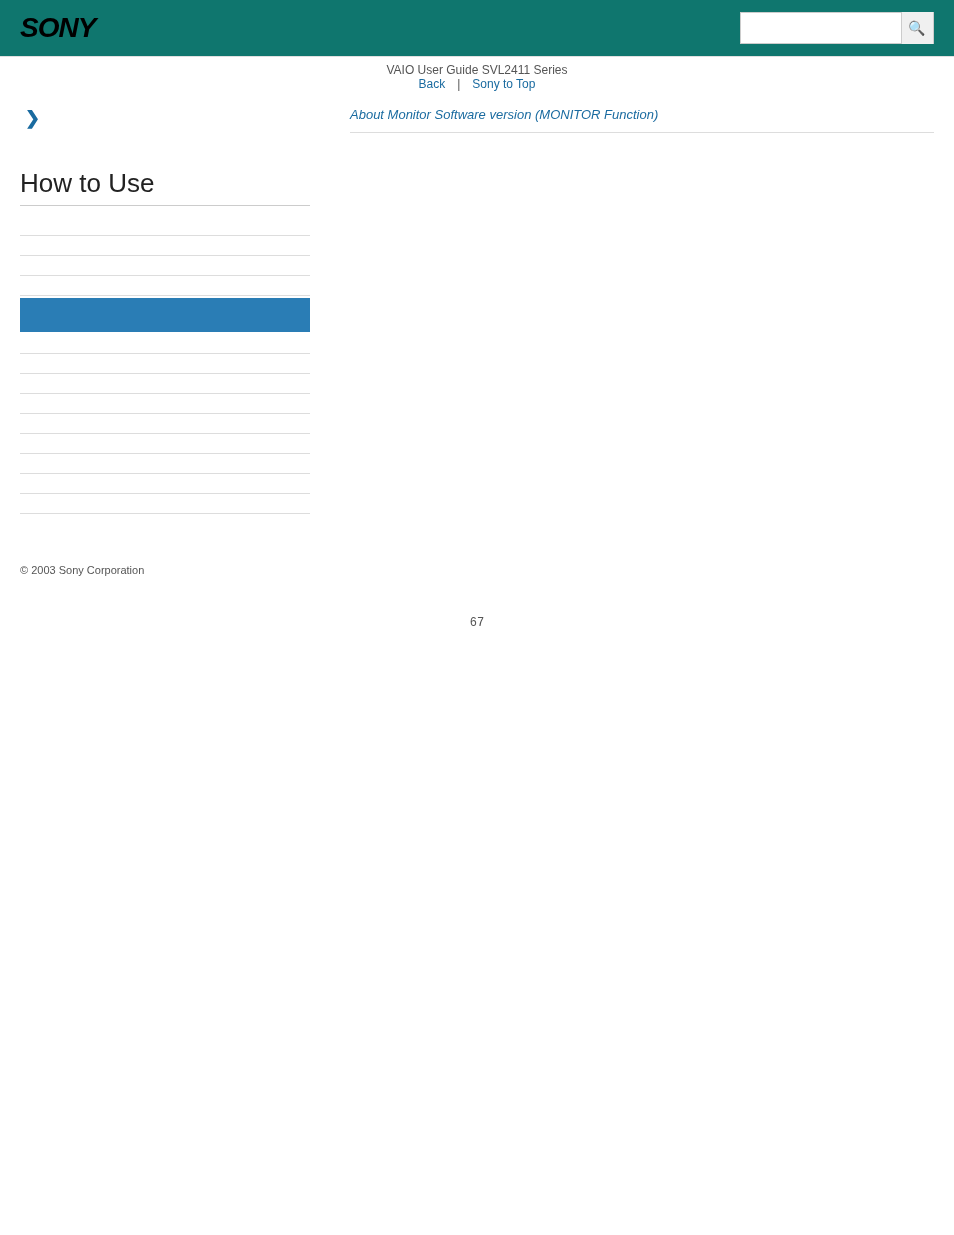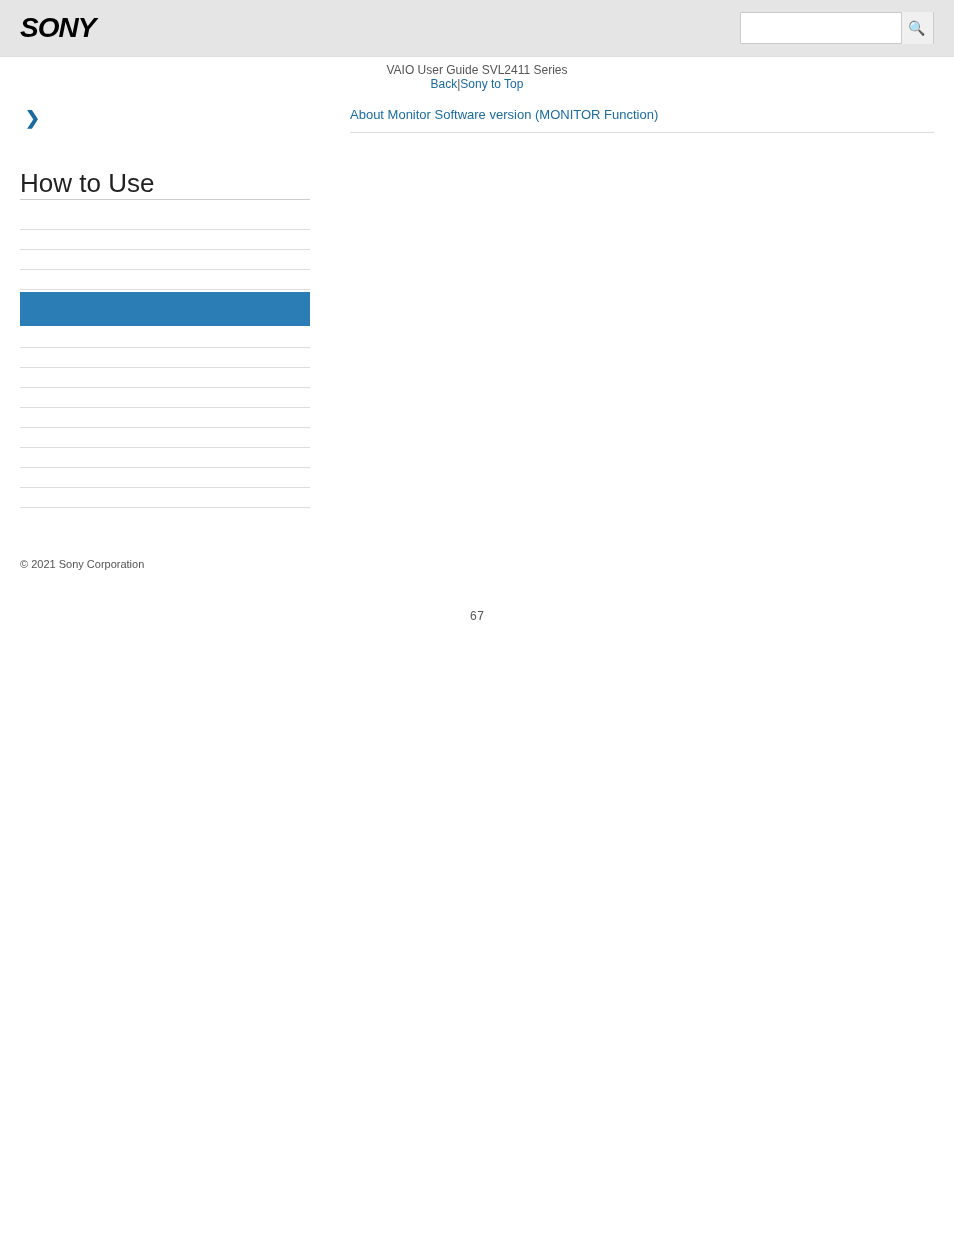--- a/index.html
+++ b/index.html
@@ -17,21 +17,21 @@
       min-height: 1235px;
     }
 
     
     .header {
       display: flex;
       align-items: center;
       justify-content: space-between;
       padding: 12px 20px;
       border-bottom: 1px solid #e0e0e0;
-      background: #e5e5e5;
+      background: #0f766e;
     }
 
     .sony-logo {
       font-size: 28px;
       font-weight: 900;
       color: #000;
       letter-spacing: -1px;
       font-family: 'Arial Black', Arial, sans-serif;
       font-style: italic;
     }
@@ -75,21 +75,21 @@
       color: #555;
       flex-direction: column;
     }
 
     .breadcrumb-left {
       color: #555;
     }
 
     .breadcrumb-right {
       display: flex;
-      gap: 0;
+      gap: 12px;
       align-items: center;
     }
 
     .breadcrumb-right a {
       color: #1a6ba0;
       text-decoration: none;
       cursor: pointer;
     }
 
     .separator {
@@ -115,21 +115,21 @@
       font-weight: bold;
       margin-bottom: 8px;
       margin-left: 5px;
     }
 
     .sidebar-title {
       font-size: 26px;
       font-weight: normal;
       color: #222;
       margin-bottom: 10px;
-      padding-bottom: 0;
+      padding-bottom: 6px;
       border-bottom: 1px solid #ccc;
       margin-top: 39px;
     }
 
     .sidebar-nav {
       list-style: none;
     }
 
     .sidebar-nav li {
       padding: 8px 0;
@@ -152,20 +152,21 @@
 
     .sidebar-nav li.active a {
       color: #ffffff;
     }
 
     
     .content {
       flex: 1;
       padding-left: 20px;
       border-left: 0px;
+      font-style: italic;
     }
 
     .content-link {
       color: #1a6ba0;
       text-decoration: none;
       font-size: 13px;
       display: block;
       margin-bottom: 10px;
       padding-bottom: 10px;
       border-bottom: 1px solid #ddd;
@@ -242,16 +243,16 @@
     </ul>
   </div>
 
   <div class="content">
     <a class="content-link">About Monitor Software version (MONITOR Function)</a>
   </div>
 
 </div>
 
 <div class="footer">
-  <span>© 2021 Sony Corporation</span>
+  <span>© 2003 Sony Corporation</span>
 </div>
 
 <div class="page-number">67</div>
 
 </body></html>

